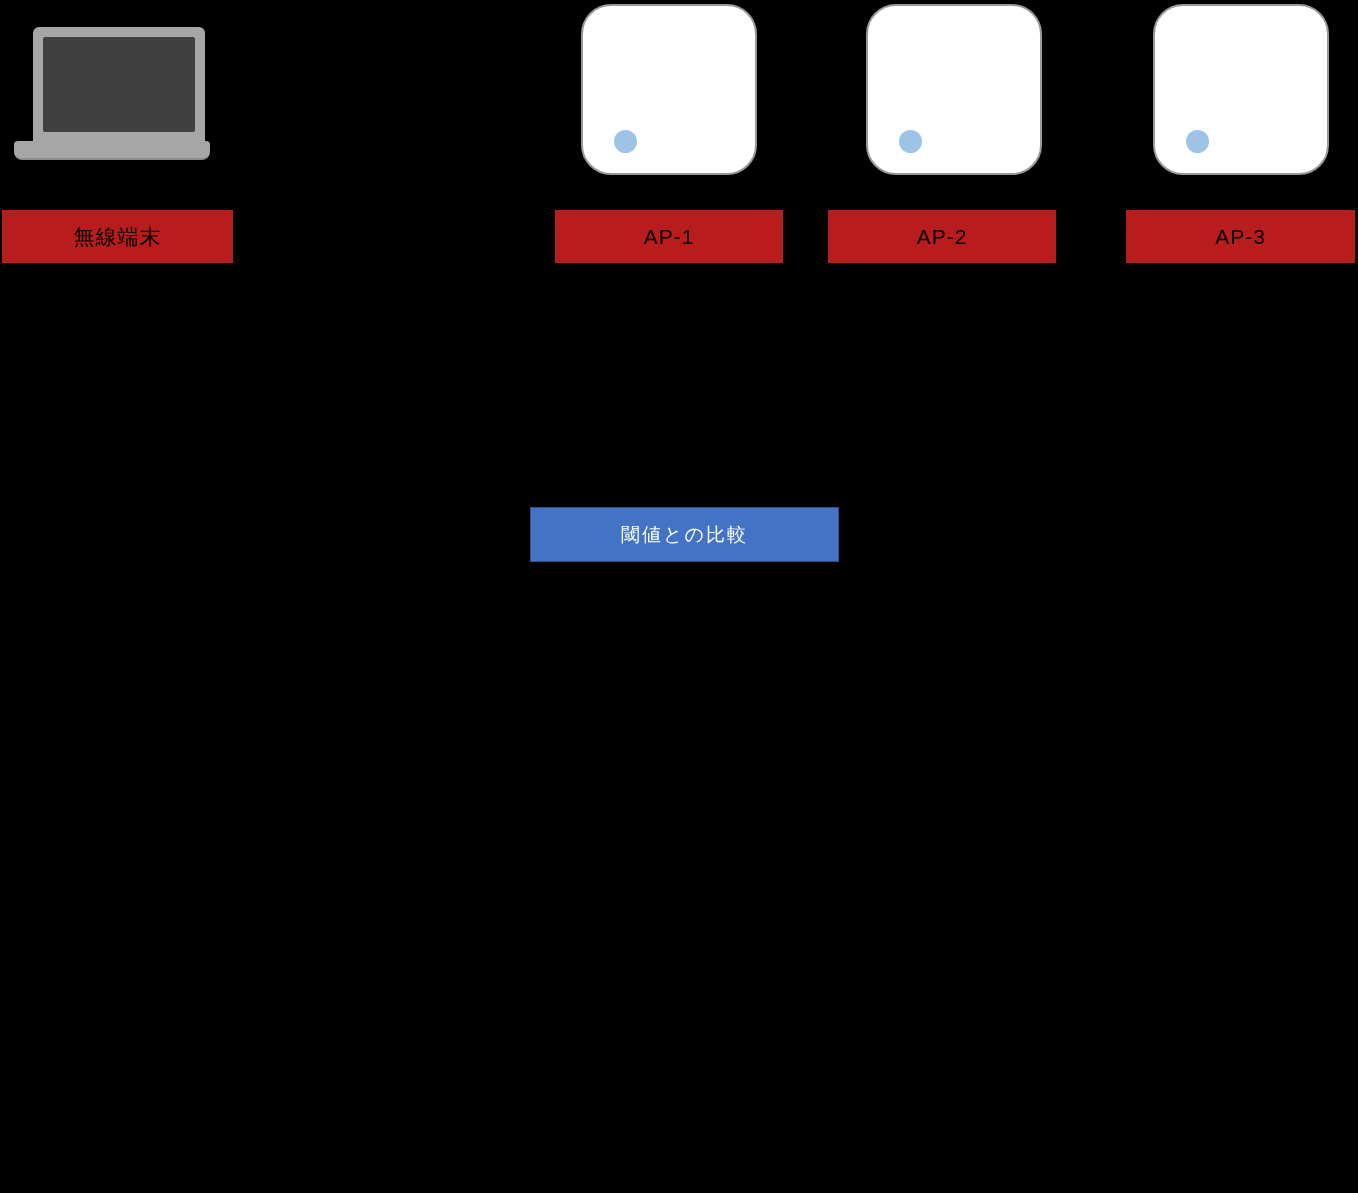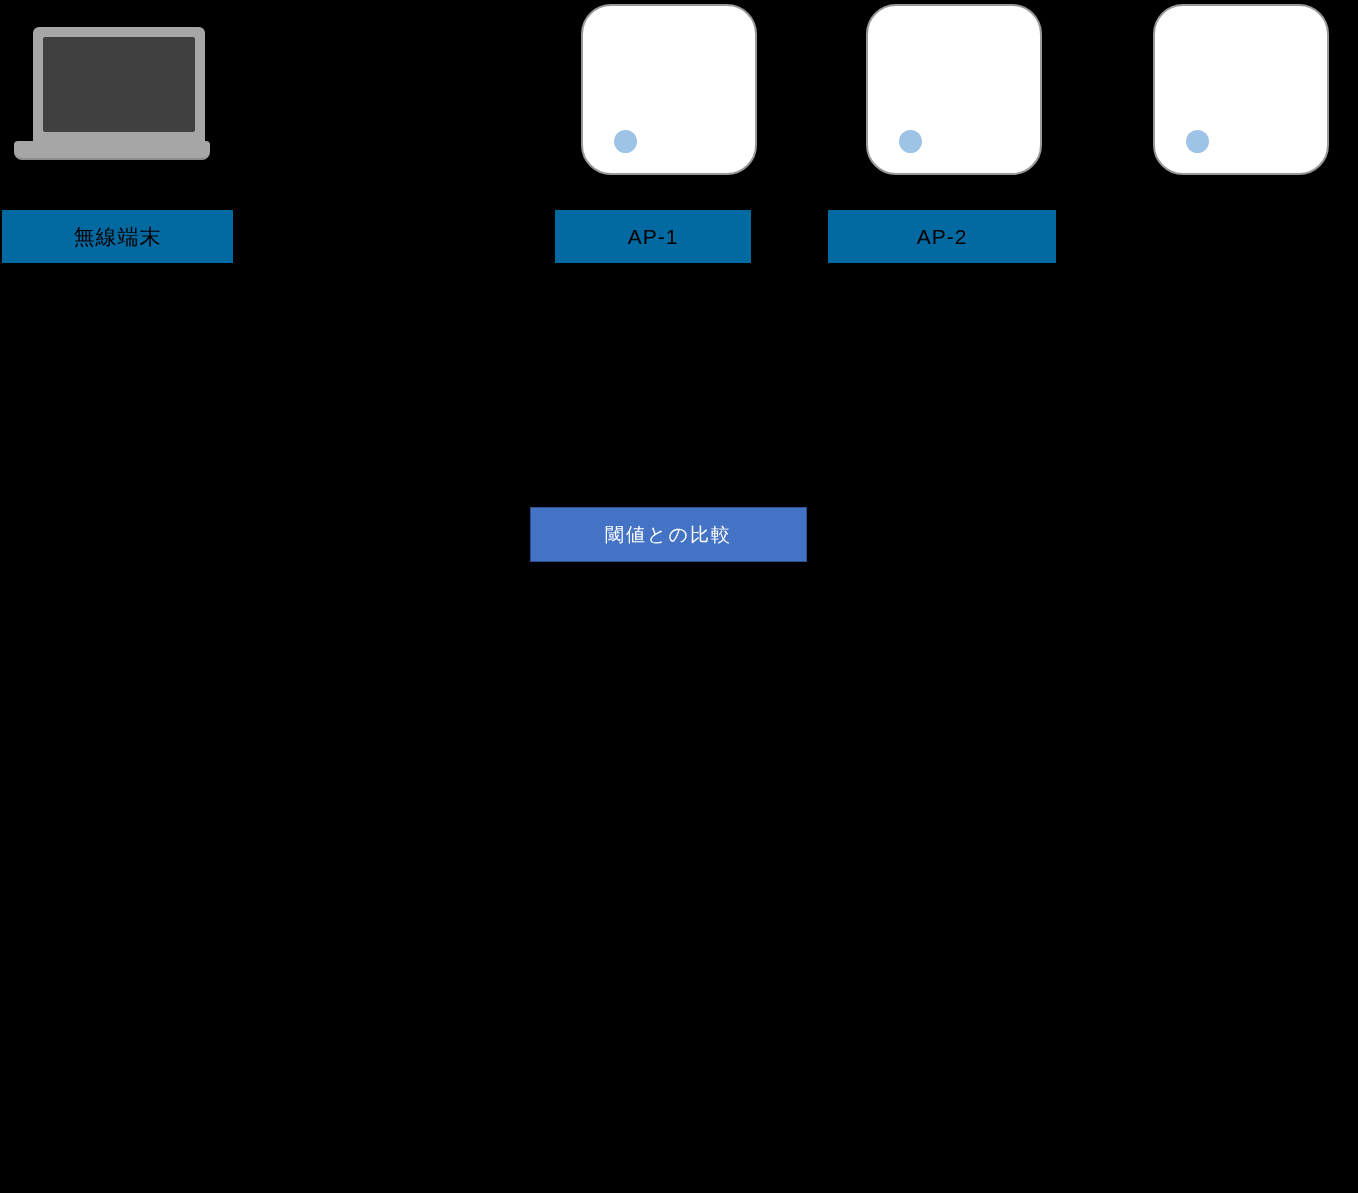--- a/index.html
+++ b/index.html
@@ -78,39 +78,39 @@
     background: #9dc3e6;
   }
   .ap-1 { left: 581px; top: 4px; }
   .ap-2 { left: 866px; top: 4px; }
   .ap-3 { left: 1153px; top: 4px; }
 
   
   .label-box {
     position: absolute;
     height: 53px;
-    background: #0369a1;
+    background: #b91c1c;
     color: #000000;
     display: flex;
     align-items: center;
     justify-content: center;
     font-size: 21px;
     letter-spacing: 1px;
     box-sizing: border-box;
   }
   .label-client { left: 2px;    top: 210px; width: 231px; }
-  .label-ap1    { left: 555px;  top: 210px; width: 196px; }
+  .label-ap1    { left: 555px;  top: 210px; width: 228px; }
   .label-ap2    { left: 828px;  top: 210px; width: 228px; }
   .label-ap3    { left: 1126px; top: 210px; width: 229px; }
 
   
   .process-box {
     position: absolute;
     left: 530px;
-    width: 277px;
+    width: 309px;
     height: 55px;
     background: #4472c4;
     border: 1px solid #2f528f;
     color: #ffffff;
     display: flex;
     align-items: center;
     justify-content: center;
     font-size: 19px;
     letter-spacing: 2px;
     box-sizing: border-box;
@@ -142,18 +142,21 @@
 
   <div class="label-box label-client">
     <span>無線端末</span>
   </div>
   <div class="label-box label-ap1">
     <span>AP-1</span>
   </div>
   <div class="label-box label-ap2">
     <span>AP-2</span>
   </div>
+  <div class="label-box label-ap3">
+    <span>AP-3</span>
+  </div>
 
   <div class="process-box process-threshold">
     <span>閾値との比較</span>
   </div>
 
 </div>
 
 </body></html>

